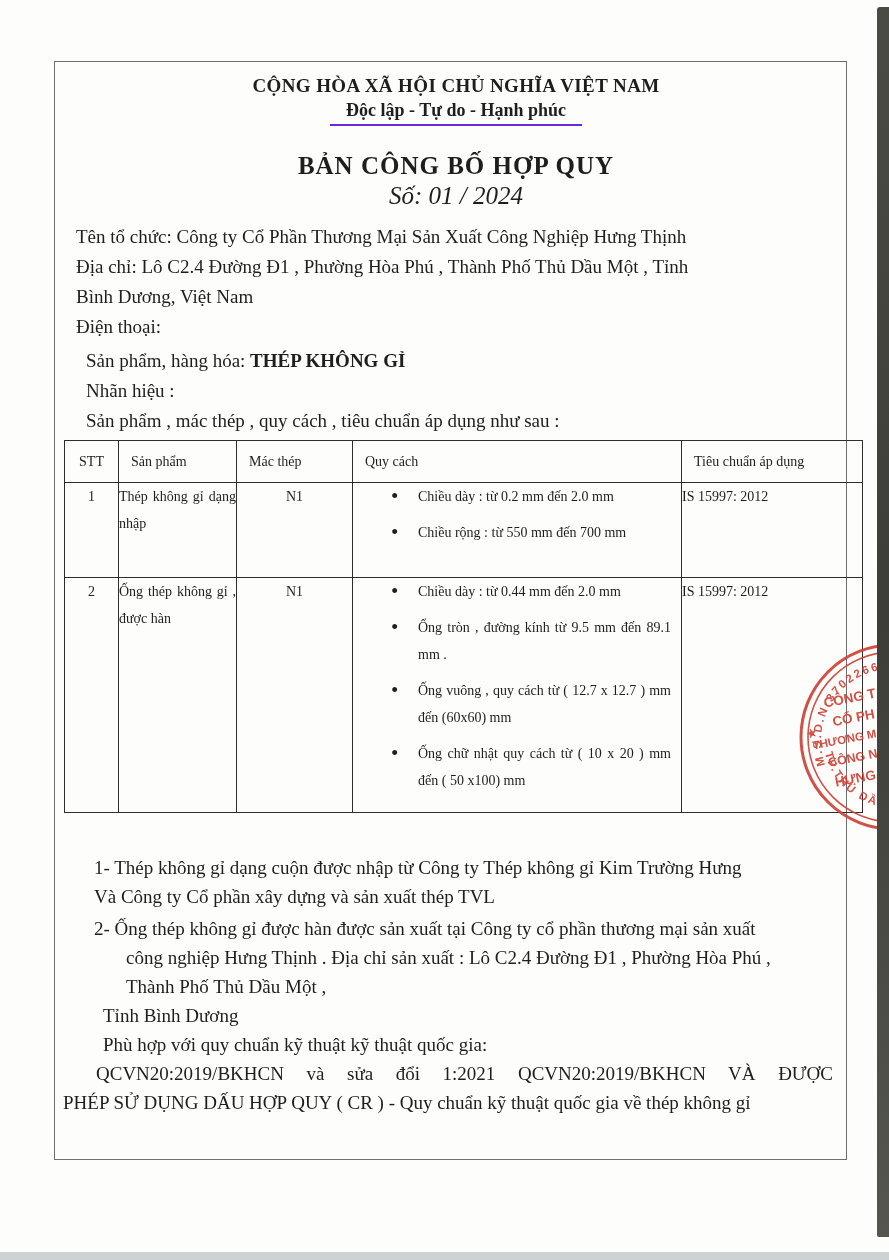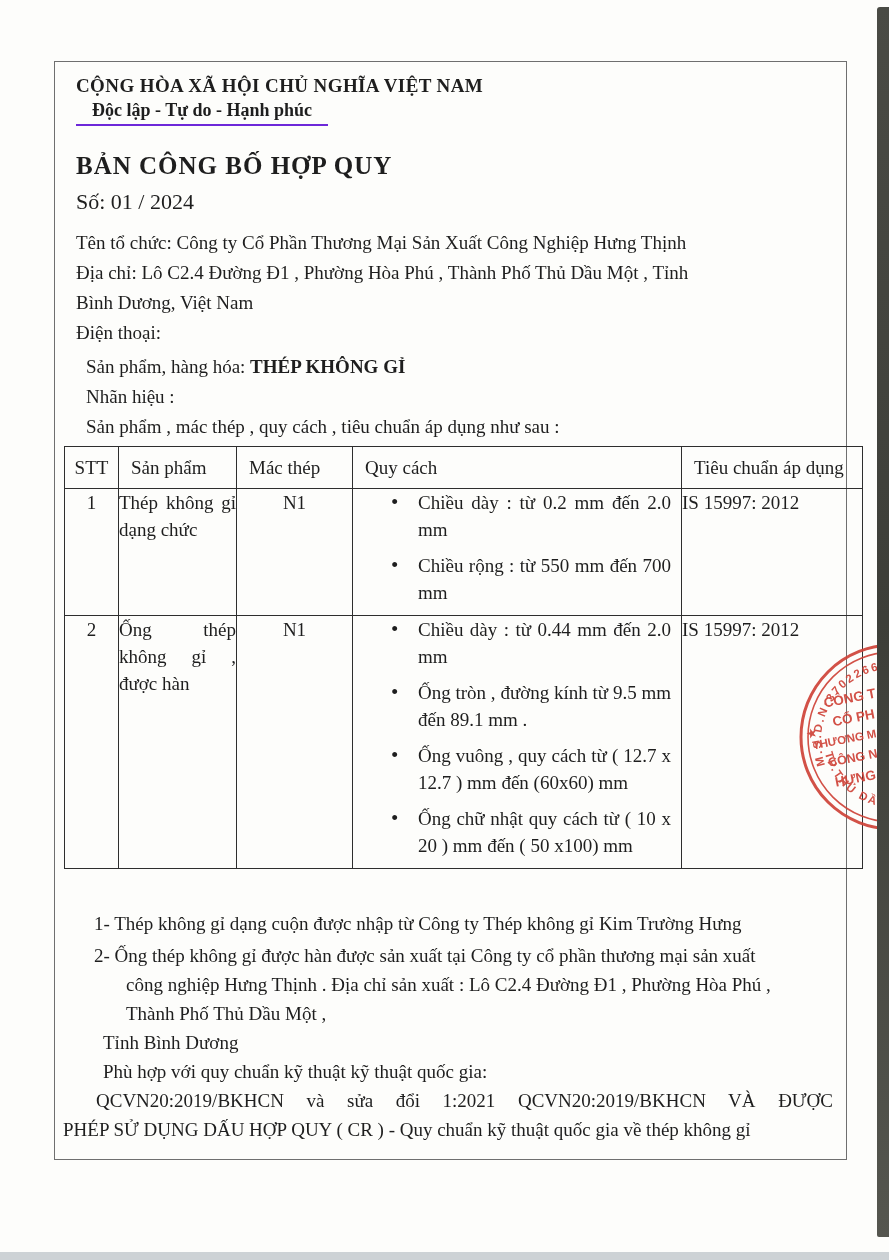--- a/index.html
+++ b/index.html
@@ -5,33 +5,33 @@
   html,body{margin:0;padding:0;background:#e9e9e9;}
   .screen{
     position:relative;width:889px;height:1260px;background:#fdfdfb;overflow:hidden;
     font-family:"Liberation Serif","DejaVu Serif",serif;color:#1e1e1e;
   }
   .doc-border{
     position:absolute;left:54px;top:61px;width:793px;height:1099px;
     border:1px solid #6f6f6f;box-sizing:border-box;background:transparent;
   }
   .content{position:absolute;left:0;top:0;right:0;padding:13px 10px 0 21px;box-sizing:border-box;}
-  .center{text-align:left;}
+  .center{text-align:center;}
   .country{font-size:19px;font-weight:bold;letter-spacing:.4px;line-height:22px;}
   .motto{display:inline-block;font-size:18px;font-weight:bold;line-height:22px;
          border-bottom:2px solid #6d28d9;padding:0 16px 3px 16px;margin-top:2px;}
   .doc-title{margin-top:26px;font-size:25px;font-weight:bold;letter-spacing:1px;line-height:28px;}
-  .doc-number{margin-top:10px;font-size:22px;line-height:24px;}
+  .doc-number{margin-top:4px;font-size:25px;line-height:24px;font-style:italic;}
   .info{margin-top:14px;font-size:19px;line-height:30px;}
   .info .line{white-space:nowrap;}
   .product-block{margin-left:10px;margin-top:4px;font-size:19px;line-height:30px;}
   .bold{font-weight:bold;}
   table.spec{
     border-collapse:collapse;table-layout:fixed;width:775px;
-    margin:4px 0 0 -12px;font-size:19px;
+    margin:4px 0 0 -12px;font-size:14px;
   }
   table.spec td,table.spec th{
     border:1px solid #2e2e2e;vertical-align:top;padding:0;line-height:27px;font-weight:normal;
     box-sizing:border-box;
   }
   th.h-stt,td.c-stt{width:54px;text-align:center;}
   th.h-sp,td.c-sp{width:118px;}
   th.h-mt,td.c-mt{width:116px;text-align:center;}
   th.h-qc,td.c-qc{width:329px;}
   th.h-tc,td.c-tc{width:181px;}
@@ -96,21 +96,21 @@
         <tbody>
             <tr class="hdr">
           <th class="h-stt">STT</th>
           <th class="h-sp">Sản phẩm</th>
           <th class="h-mt">Mác thép</th>
           <th class="h-qc">Quy cách</th>
           <th class="h-tc">Tiêu chuẩn áp dụng</th>
         </tr>
         <tr class="r1">
           <td class="c-stt">1</td>
-          <td class="c-sp">Thép không gỉ dạng chức</td>
+          <td class="c-sp">Thép không gỉ dạng nhập</td>
           <td class="c-mt">N1</td>
           <td class="c-qc">
             <div class="qc-item">Chiều dày : từ 0.2 mm đến 2.0 mm</div>
             <div class="qc-item">Chiều rộng : từ 550 mm đến 700 mm</div>
           </td>
           <td class="c-tc">IS 15997: 2012</td>
         </tr>
         <tr class="r2">
           <td class="c-stt">2</td>
           <td class="c-sp">Ống thép không gỉ , được hàn</td>
@@ -121,20 +121,21 @@
             <div class="qc-item">Ống vuông , quy cách từ ( 12.7 x 12.7 ) mm đến (60x60) mm</div>
             <div class="qc-item">Ống chữ nhật quy cách từ ( 10 x 20 ) mm đến ( 50 x100) mm</div>
           </td>
           <td class="c-tc">IS 15997: 2012</td>
         </tr>
       </tbody>
         </table>
 
       <div class="notes">
         <div class="n-num">1-  Thép không gỉ dạng cuộn được nhập từ Công ty Thép không gỉ Kim Trường Hưng</div>
+        <div class="n-num">Và Công ty Cổ phần xây dựng và sản xuất thép TVL</div>
         <div class="n-num gap-top">2-  Ống thép không gỉ được hàn được sản xuất tại Công ty cổ phần thương mại sản xuất</div>
         <div class="n-wrap">công nghiệp Hưng Thịnh . Địa chỉ sản xuất : Lô C2.4 Đường Đ1 , Phường Hòa Phú ,</div>
         <div class="n-wrap">Thành Phố Thủ Dầu Một ,</div>
         <div class="n-flush">Tỉnh Bình Dương</div>
         <div class="n-flush">Phù hợp với quy chuẩn kỹ thuật kỹ thuật quốc gia:</div>
         <div class="n-justify">QCVN20:2019/BKHCN và sửa đổi 1:2021 QCVN20:2019/BKHCN VÀ ĐƯỢC</div>
         <div class="n-wide">PHÉP SỬ DỤNG DẤU HỢP QUY ( CR ) -  Quy chuẩn kỹ thuật quốc gia về thép không gỉ</div>
       </div>
 
     </div>

